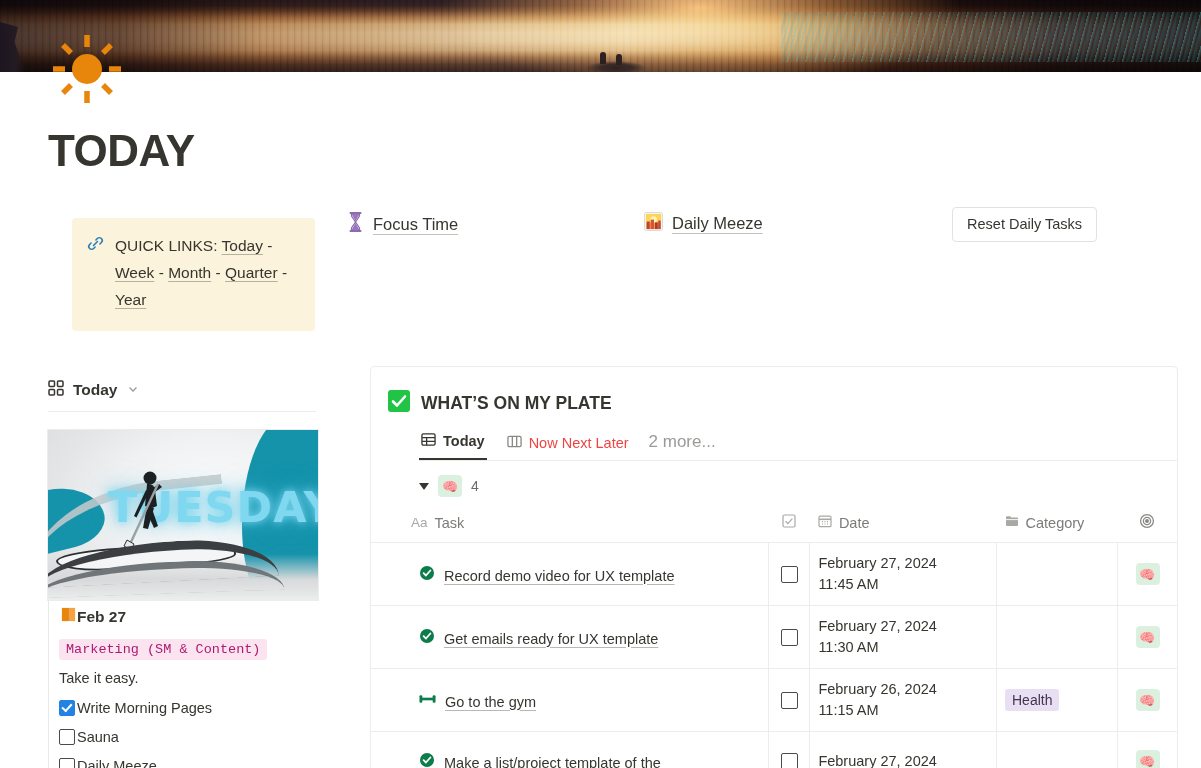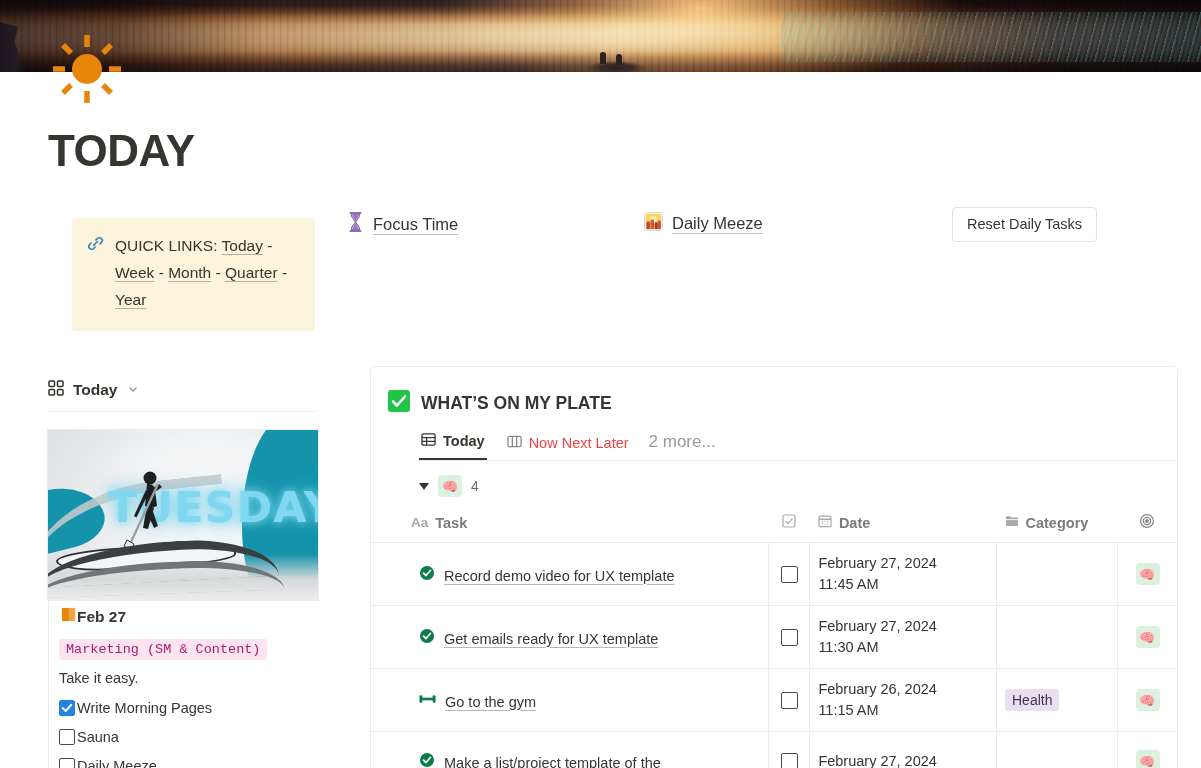--- a/index.html
+++ b/index.html
@@ -291,21 +291,21 @@
     display: flex; align-items: center; justify-content: center;
     font-size: 13px;
   }
   .group-count { font-size: 14px; color: #6b6a66; }
 
   table.db {
     width: 100%; border-collapse: collapse;
     table-layout: fixed;
   }
   table.db th {
-    font-weight: bold;
+    font-weight: normal;
     font-size: 14.5px; color: #7c7b78;
     text-align: left;
     padding: 6px 8px 10px 8px;
     border-bottom: 1px solid #ececeb;
     vertical-align: middle;
   }
   table.db th .th-inner { display: flex; align-items: center; gap: 7px; }
   table.db td {
     font-size: 14.5px; color: #37352f;
     padding: 10px 8px;

